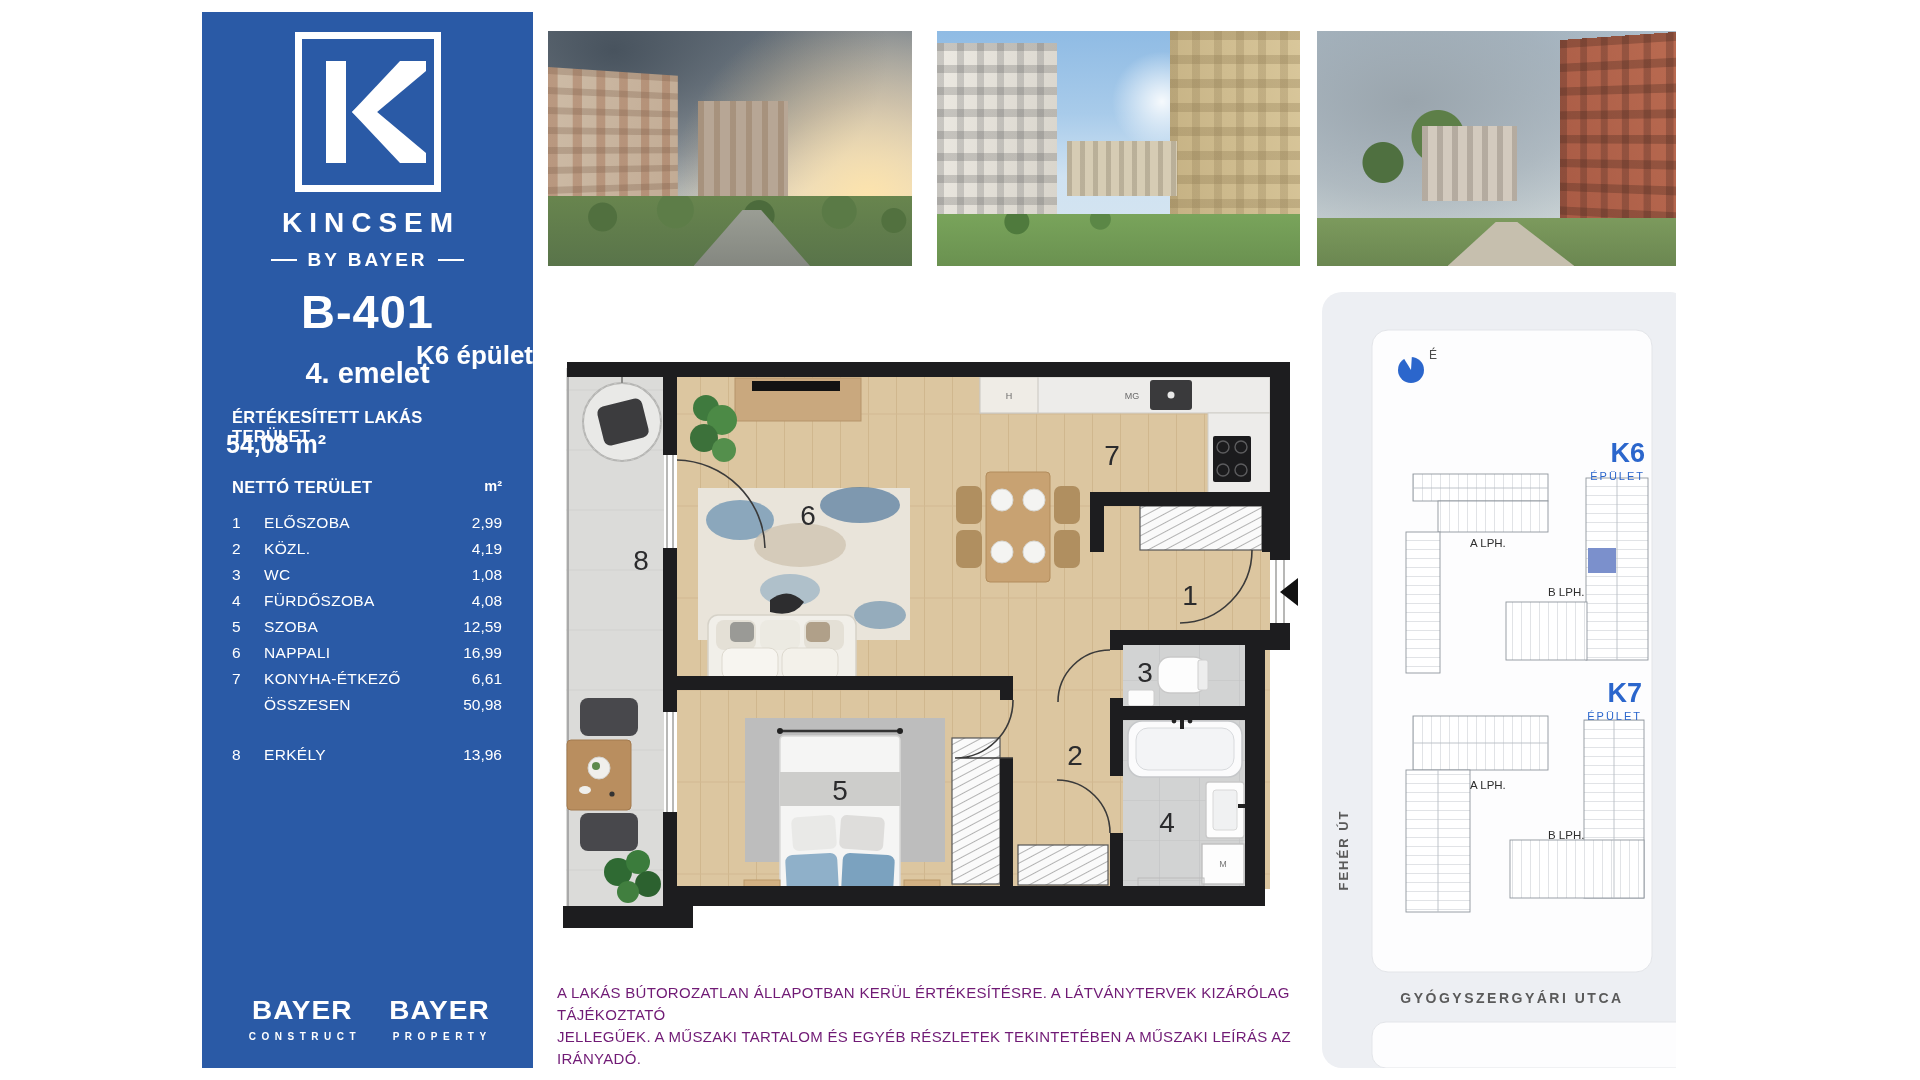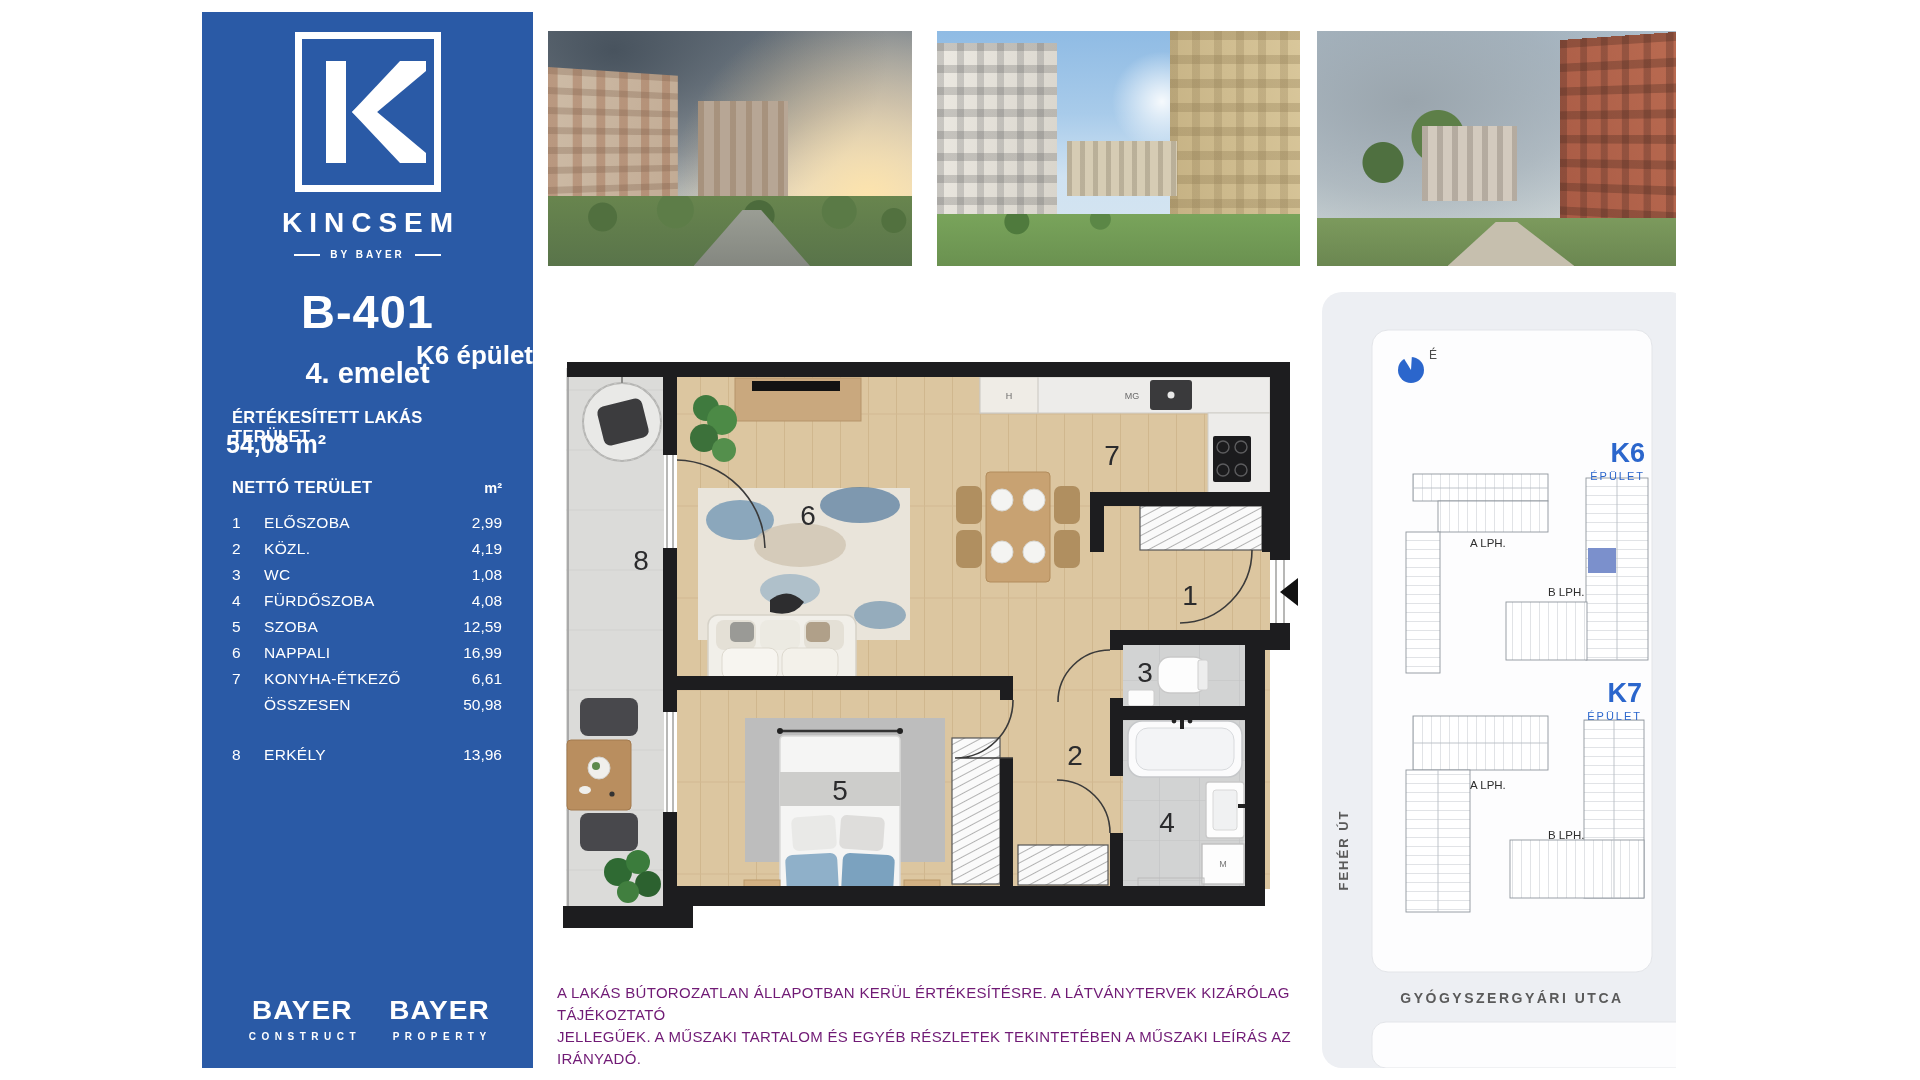--- a/index.html
+++ b/index.html
@@ -10,32 +10,32 @@
   .sidebar { position:absolute; left:202px; top:12px; width:331px; height:1056px;
              background:#2a5aa6; color:#fff; }
   .logo-box { position:absolute; left:50%; transform:translateX(-50%); top:20px;
               width:146px; height:160px; border:7px solid #fff; }
   .logo-k { position:absolute; inset:0; }
   .brand-name { position:absolute; top:195px; width:100%; text-align:center;
                 font-size:28px; font-weight:bold; letter-spacing:7px; text-indent:7px; }
   .byline-row { position:absolute; top:237px; width:100%; display:flex; align-items:center;
                 justify-content:center; gap:10px; }
   .byline-row .dash { width:26px; height:2px; background:#fff; }
-  .byline { font-size:10px; font-weight:bold; letter-spacing:3px; }
+  .byline { font-size:19px; font-weight:bold; letter-spacing:3px; }
   .unit-id { position:absolute; top:272px; width:100%; text-align:center;
              font-size:47px; font-weight:bold; letter-spacing:1px; }
   .unit-building { position:absolute; top:330px; width:100%; text-align:right;
                    font-size:26px; font-weight:bold; line-height:26px; }
   .unit-floor { position:absolute; top:348px; width:100%; text-align:center;
                 font-size:29px; font-weight:bold; line-height:26px; }
   .area-label { position:absolute; top:396px; left:30px; right:30px;
                 font-size:16.5px; font-weight:bold; letter-spacing:0.3px; }
   .area-value { position:absolute; top:418px; left:24px; font-size:25px; font-weight:bold; }
   .net-header { position:absolute; top:466px; left:30px; right:31px; display:flex;
-                justify-content:space-between; align-items:center; }
+                justify-content:space-between; align-items:flex-start; }
   .net-header .nl { font-size:16.5px; font-weight:bold; letter-spacing:0.3px; }
   .net-header .nu { font-size:14.5px; font-weight:bold; }
   .room-table { position:absolute; top:498px; left:30px; right:31px; }
   .room-row { display:flex; height:26px; align-items:center; font-size:15.5px; }
   .room-row .rn { width:32px; flex:0 0 32px; }
   .room-row .rname { flex:1; letter-spacing:0.3px; }
   .room-row .rval { text-align:right; }
   .room-row.gap-before { margin-top:24px; }
   .side-footer { position:absolute; bottom:26px; width:100%; display:flex;
                  justify-content:center; gap:26px; }

